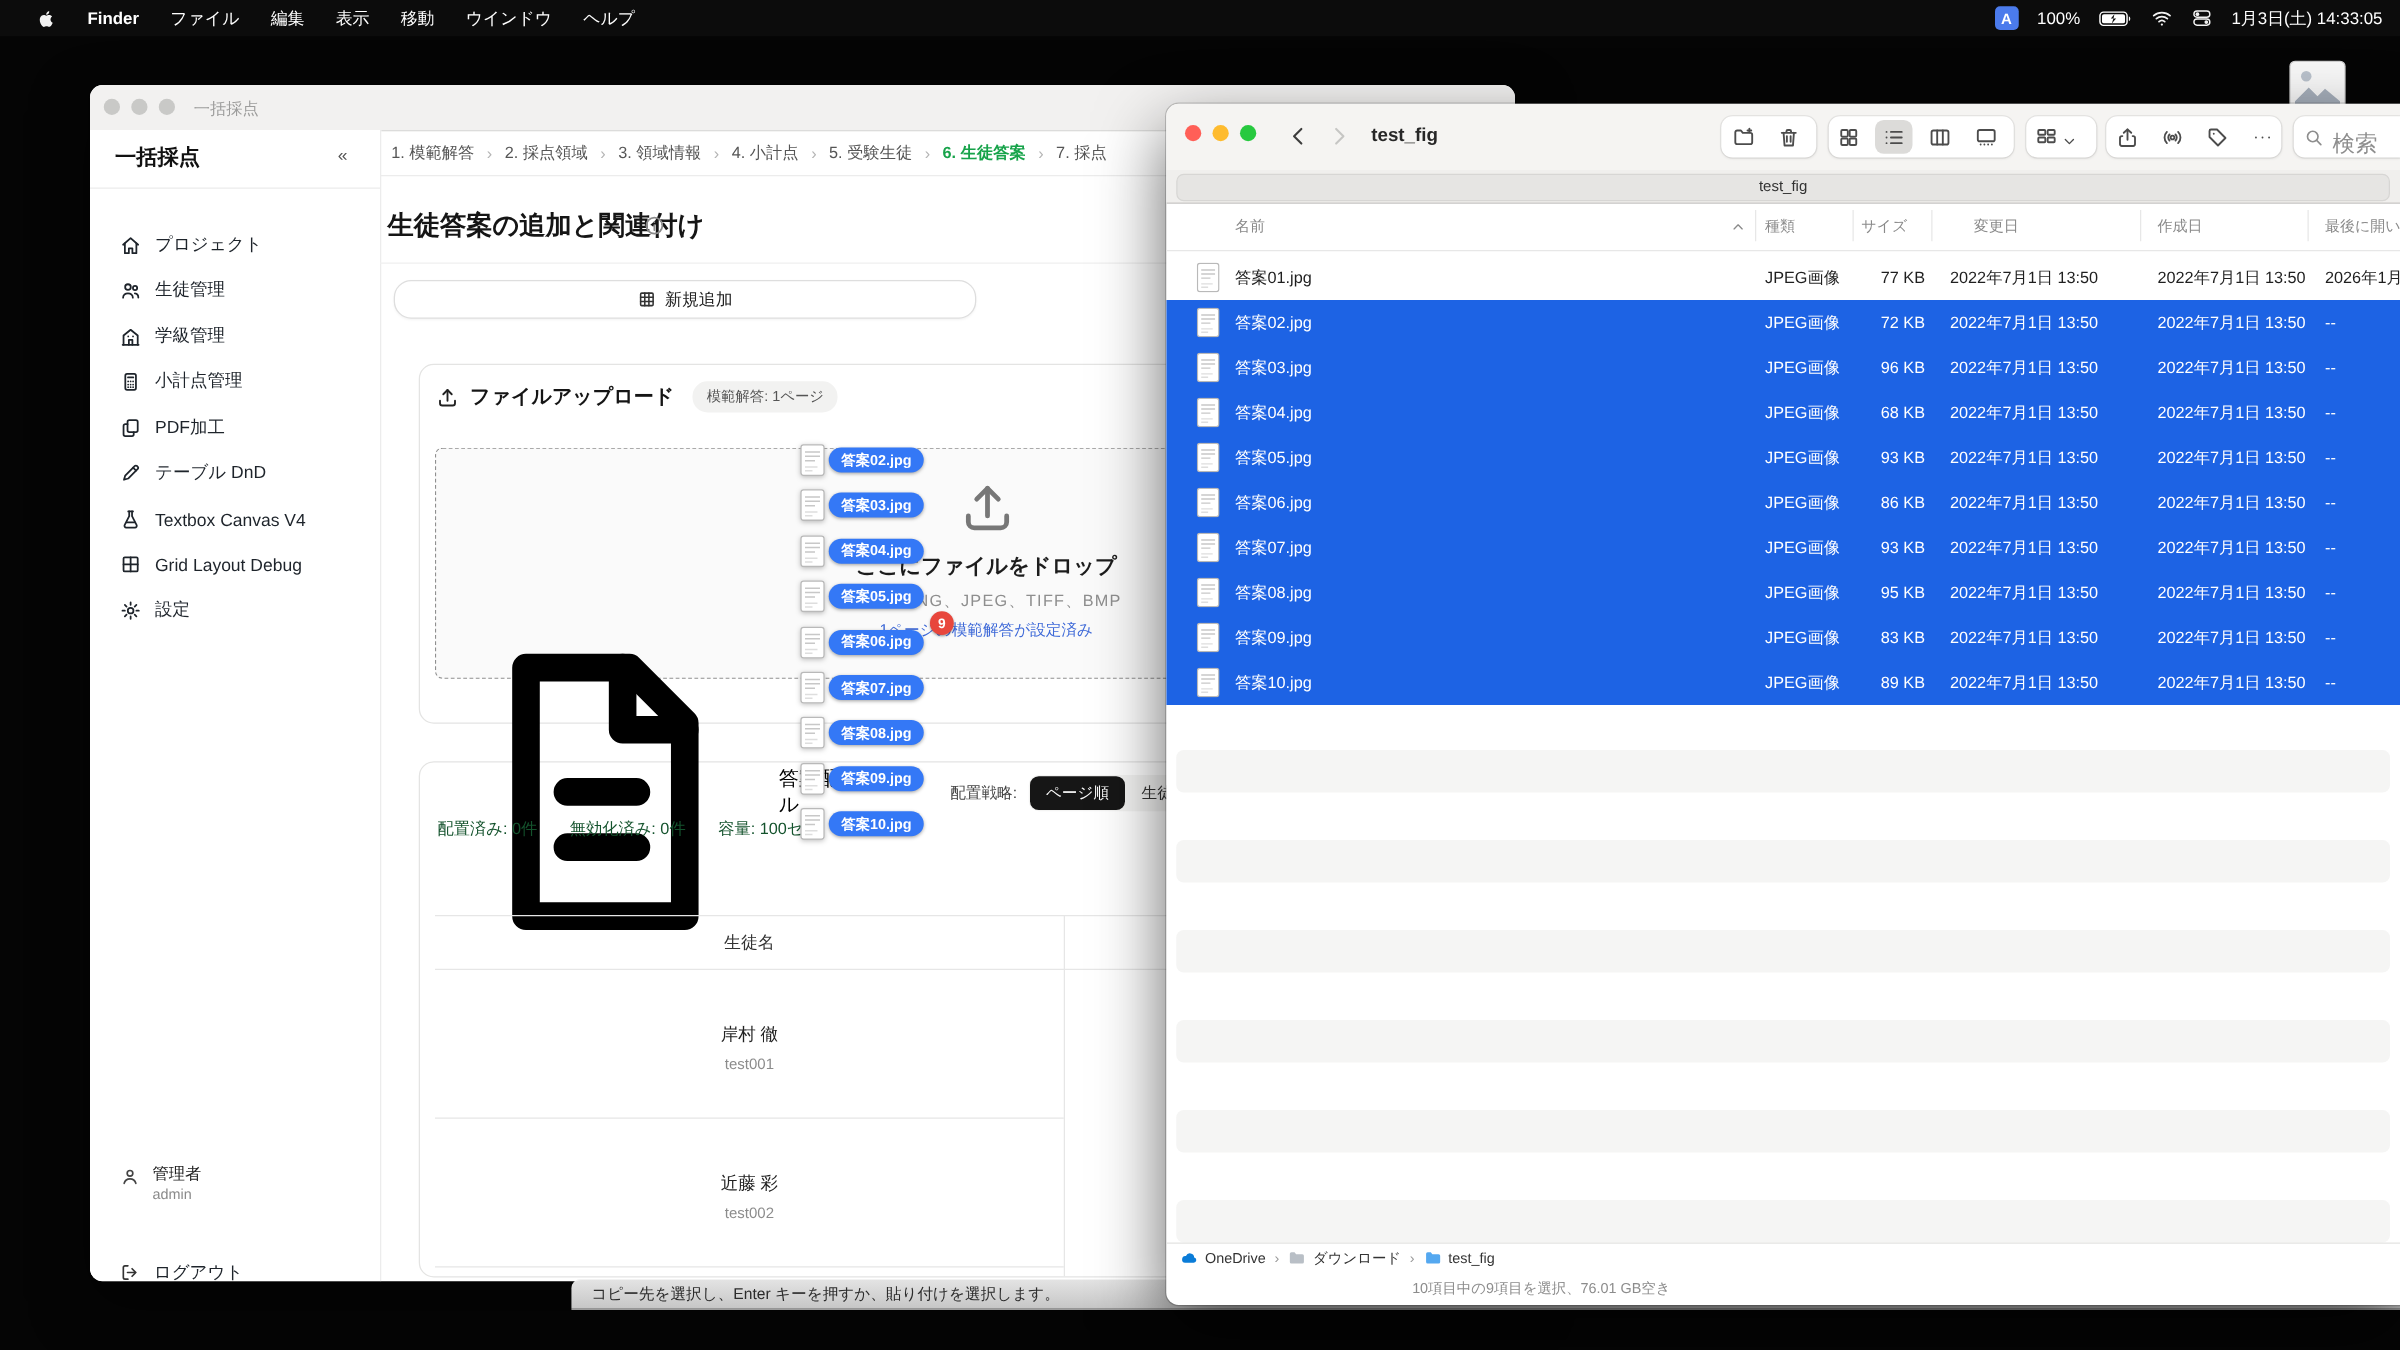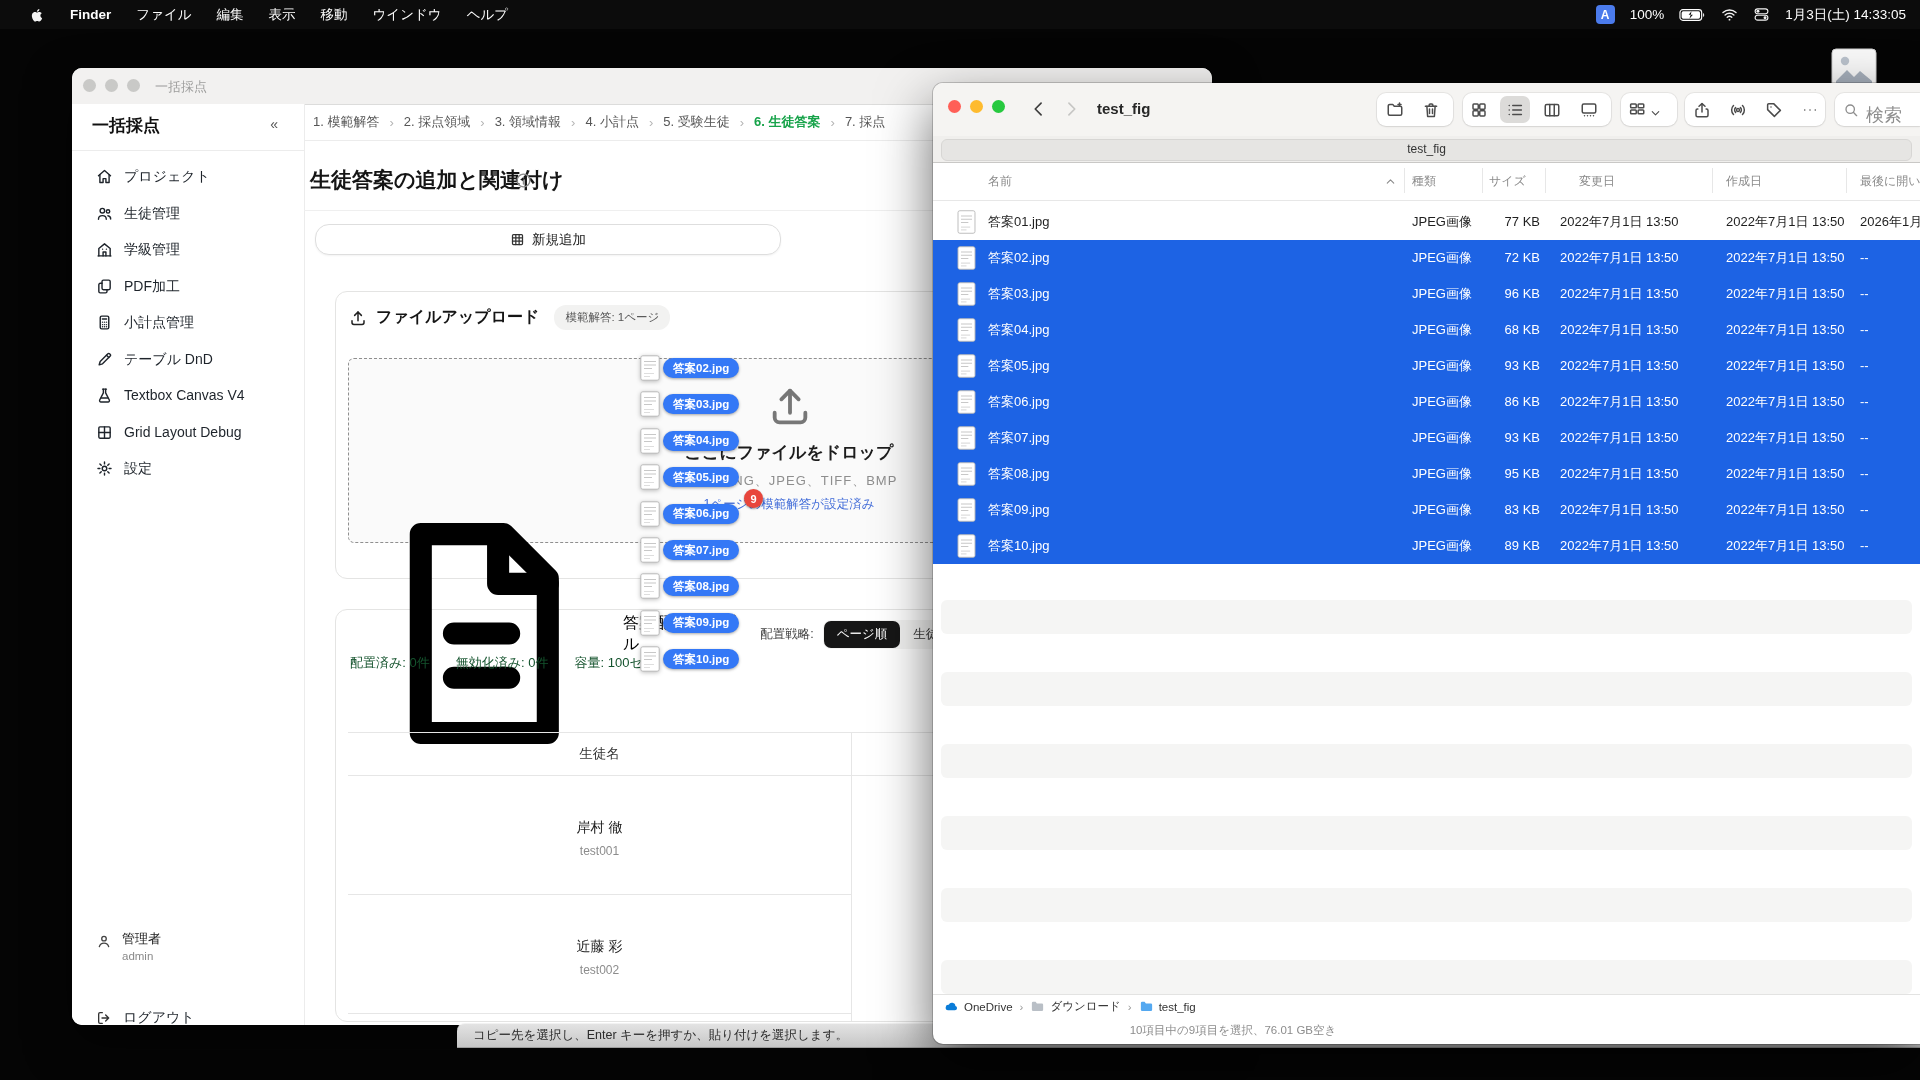--- a/index.html
+++ b/index.html
@@ -26,21 +26,21 @@
           box-shadow:0 18px 45px rgba(0,0,0,.5),0 0 0 1px rgba(0,0,0,.12);z-index:10;overflow:hidden;}
   #app-titlebar{position:absolute;left:0;top:0;right:0;height:36px;background:#f2f1f0;border-bottom:1px solid #dcdcdb;}
   .tl{position:absolute;top:11px;width:13px;height:13px;border-radius:50%;}
   .tl.gray{background:#c9c9c7;}
   #app-title{position:absolute;left:83px;top:10px;font-size:13px;color:#9d9d9c;}
   #sidebar{position:absolute;left:0;top:36px;width:232px;bottom:0;background:#fff;border-right:1px solid #ececec;}
   #sb-header{position:absolute;left:20px;top:10px;font-size:17px;font-weight:bold;color:#111;}
   #sb-collapse{position:absolute;right:26px;top:12px;font-size:14px;color:#555;}
   #sb-divider{position:absolute;left:0;top:46px;right:0;height:1px;background:#ececec;}
   #sb-items{position:absolute;left:0;top:64px;right:0;display:flex;flex-direction:column;}
-  .srow{height:36.5px;display:flex;align-items:flex-start;padding-left:24px;gap:11px;font-size:14px;color:#1e242b;}
+  .srow{height:36.5px;display:flex;align-items:flex-end;padding-left:24px;gap:11px;font-size:14px;color:#1e242b;}
   .srow .sic{width:17px;height:17px;color:#1e242b;flex:0 0 auto;}
   #sb-user{position:absolute;left:24px;top:826px;display:flex;gap:10px;align-items:flex-start;}
   .usr-ic{width:16px;height:16px;color:#444;margin-top:3px;}
   #sb-user .role{font-size:13px;color:#222;}
   #sb-user .uname{font-size:11.5px;color:#8a8a8a;margin-top:2px;}
   #sb-logout{position:absolute;left:24px;top:905px;display:flex;gap:11px;align-items:center;font-size:14px;color:#1e242b;}
   .lg-ic{width:16px;height:16px;color:#333;}
   
   #crumbbar{position:absolute;left:232px;top:36px;right:0;height:36px;display:flex;align-items:center;
             padding-left:9px;font-size:13px;color:#555;border-bottom:1px solid #ececec;white-space:nowrap;overflow:hidden;}
@@ -249,35 +249,35 @@
                 <path d="M3 21h18"></path>
                 <path d="M10 21v-5.5h4V21"></path>
                 <path d="M9.3 11.5h.01M14.7 11.5h.01"></path>
               </svg>
             </span>
             <span>学級管理</span>
           </div>
           <div class="srow">
             <span class="sic">
               <svg viewBox="0 0 24 24" fill="none" stroke="currentColor" stroke-width="2" stroke-linecap="round" stroke-linejoin="round">
-                <rect x="8.5" y="3" width="11.5" height="13.5" rx="2"></rect>
-                <path d="M15.5 16.5V19a2 2 0 0 1-2 2H6a2 2 0 0 1-2-2V9.5a2 2 0 0 1 2-2h2.5"></path>
-              </svg>
-            </span>
-            <span>PDF加工</span>
-          </div>
-          <div class="srow">
-            <span class="sic">
-              <svg viewBox="0 0 24 24" fill="none" stroke="currentColor" stroke-width="2" stroke-linecap="round" stroke-linejoin="round">
                 <rect x="6" y="3" width="12" height="18" rx="2"></rect>
                 <path d="M9 7h6"></path>
                 <path d="M9.2 11.5h.01M12 11.5h.01M14.8 11.5h.01M9.2 15h.01M12 15h.01M14.8 15h.01M9.2 18h.01M12 18h.01M14.8 18h.01"></path>
               </svg>
             </span>
             <span>小計点管理</span>
+          </div>
+          <div class="srow">
+            <span class="sic">
+              <svg viewBox="0 0 24 24" fill="none" stroke="currentColor" stroke-width="2" stroke-linecap="round" stroke-linejoin="round">
+                <rect x="8.5" y="3" width="11.5" height="13.5" rx="2"></rect>
+                <path d="M15.5 16.5V19a2 2 0 0 1-2 2H6a2 2 0 0 1-2-2V9.5a2 2 0 0 1 2-2h2.5"></path>
+              </svg>
+            </span>
+            <span>PDF加工</span>
           </div>
           <div class="srow">
             <span class="sic">
               <svg viewBox="0 0 24 24" fill="none" stroke="currentColor" stroke-width="2" stroke-linecap="round" stroke-linejoin="round">
                 <path d="M4.5 19.5l1.4-4.7L16.8 3.9a1.6 1.6 0 0 1 2.3 0l1 1a1.6 1.6 0 0 1 0 2.3L9.2 18.1z"></path>
                 <path d="M14.8 5.9l3.3 3.3"></path>
               </svg>
             </span>
             <span>テーブル DnD</span>
           </div>

